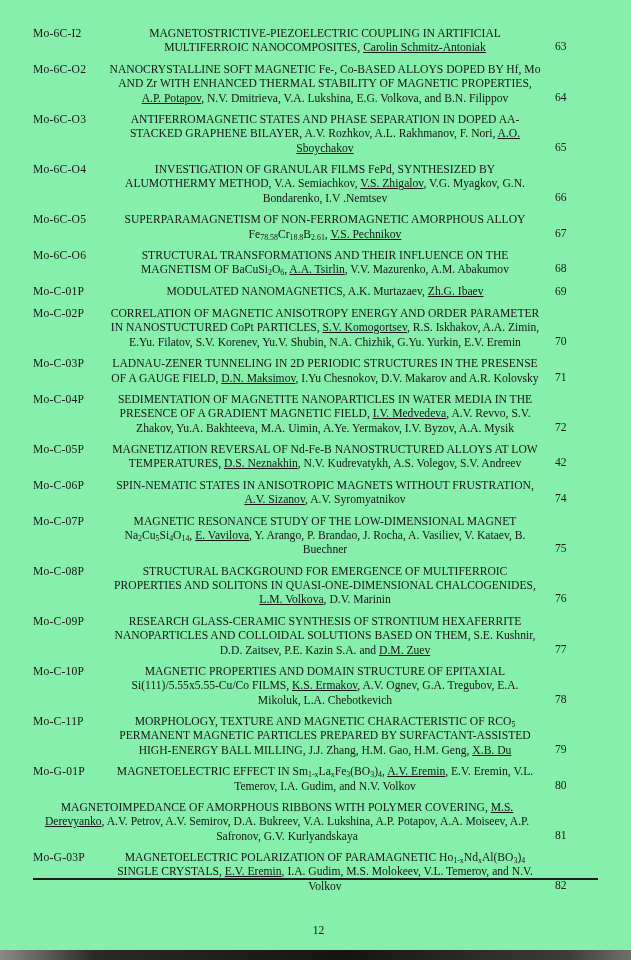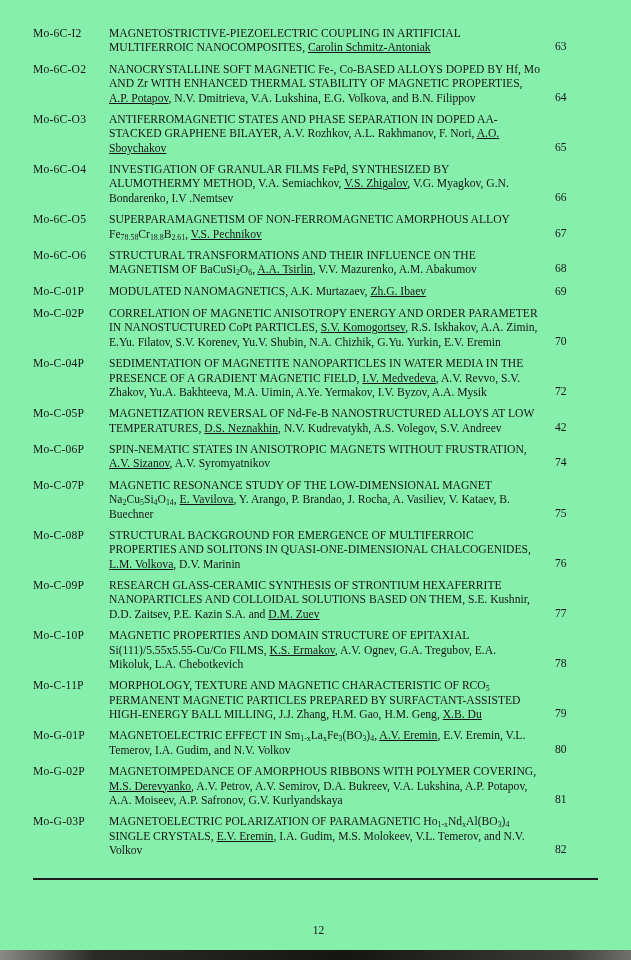--- a/index.html
+++ b/index.html
@@ -35,21 +35,21 @@
   }
   .code {
     width: 76px;
     flex: 0 0 76px;
     letter-spacing: .2px;
     white-space: nowrap;
   }
   .title {
     flex: 1 1 auto;
     padding-right: 14px;
-    text-align: left;
+    text-align: center;
   }
   .title .u { text-decoration: underline; }
   .title sub {
     font-size: 0.68em;
     line-height: 0;
     vertical-align: -0.25em;
     font-family: Liberation Serif, serif;
   }
   .pageno {
     flex: 0 0 26px;
@@ -131,20 +131,25 @@
     <div class="title"><span>MODULATED NANOMAGNETICS, A.K. Murtazaev, </span><span class="u">Zh.G. Ibaev</span></div>
     <div class="pageno">69</div>
   </div>
 
   <div class="entry">
     <div class="code">Mo-C-02P</div>
     <div class="title"><span>CORRELATION OF MAGNETIC ANISOTROPY ENERGY AND ORDER PARAMETER IN NANOSTUCTURED CoPt PARTICLES, </span><span class="u">S.V. Komogortsev</span><span>, R.S. Iskhakov, A.A. Zimin, E.Yu. Filatov, S.V. Korenev, Yu.V. Shubin, N.A. Chizhik, G.Yu. Yurkin, E.V. Eremin</span></div>
     <div class="pageno">70</div>
   </div>
 
+  <div class="entry">
+    <div class="code">Mo-C-03P</div>
+    <div class="title"><span>LADNAU-ZENER TUNNELING IN 2D PERIODIC STRUCTURES IN THE PRESENSE OF A GAUGE FIELD, </span><span class="u">D.N. Maksimov</span><span>, I.Yu Chesnokov, D.V. Makarov and A.R. Kolovsky</span></div>
+    <div class="pageno">71</div>
+  </div>
 
   <div class="entry">
     <div class="code">Mo-C-04P</div>
     <div class="title"><span>SEDIMENTATION OF MAGNETITE NANOPARTICLES IN WATER MEDIA IN THE PRESENCE OF A GRADIENT MAGNETIC FIELD, </span><span class="u">I.V. Medvedeva</span><span>, A.V. Revvo, S.V. Zhakov, Yu.A. Bakhteeva, M.A. Uimin, A.Ye. Yermakov, I.V. Byzov, A.A. Mysik</span></div>
     <div class="pageno">72</div>
   </div>
 
   <div class="entry">
     <div class="code">Mo-C-05P</div>
     <div class="title"><span>MAGNETIZATION REVERSAL OF Nd-Fe-B NANOSTRUCTURED ALLOYS AT LOW TEMPERATURES, </span><span class="u">D.S. Neznakhin</span><span>, N.V. Kudrevatykh, A.S. Volegov, S.V. Andreev</span></div>
@@ -187,21 +192,20 @@
     <div class="pageno">79</div>
   </div>
 
   <div class="entry">
     <div class="code">Mo-G-01P</div>
     <div class="title"><span>MAGNETOELECTRIC EFFECT IN Sm</span><sub>1-x</sub><span>La</span><sub>x</sub><span>Fe</span><sub>3</sub><span>(BO</span><sub>3</sub><span>)</span><sub>4</sub><span>, </span><span class="u">A.V. Eremin</span><span>, E.V. Eremin, V.L. Temerov, I.A. Gudim, and N.V. Volkov</span></div>
     <div class="pageno">80</div>
   </div>
 
   <div class="entry">
-    <div class="code">Mo-G-02P</div>
     <div class="title"><span>MAGNETOIMPEDANCE OF AMORPHOUS RIBBONS WITH POLYMER COVERING, </span><span class="u">M.S. Derevyanko</span><span>, A.V. Petrov, A.V. Semirov, D.A. Bukreev, V.A. Lukshina, A.P. Potapov, A.A. Moiseev, A.P. Safronov, G.V. Kurlyandskaya</span></div>
     <div class="pageno">81</div>
   </div>
 
   <div class="entry">
     <div class="code">Mo-G-03P</div>
     <div class="title"><span>MAGNETOELECTRIC POLARIZATION OF PARAMAGNETIC Ho</span><sub>1-x</sub><span>Nd</span><sub>x</sub><span>Al(BO</span><sub>3</sub><span>)</span><sub>4</sub><span> SINGLE CRYSTALS, </span><span class="u">E.V. Eremin</span><span>, I.A. Gudim, M.S. Molokeev, V.L. Temerov, and N.V. Volkov</span></div>
     <div class="pageno">82</div>
   </div>
 </main>

